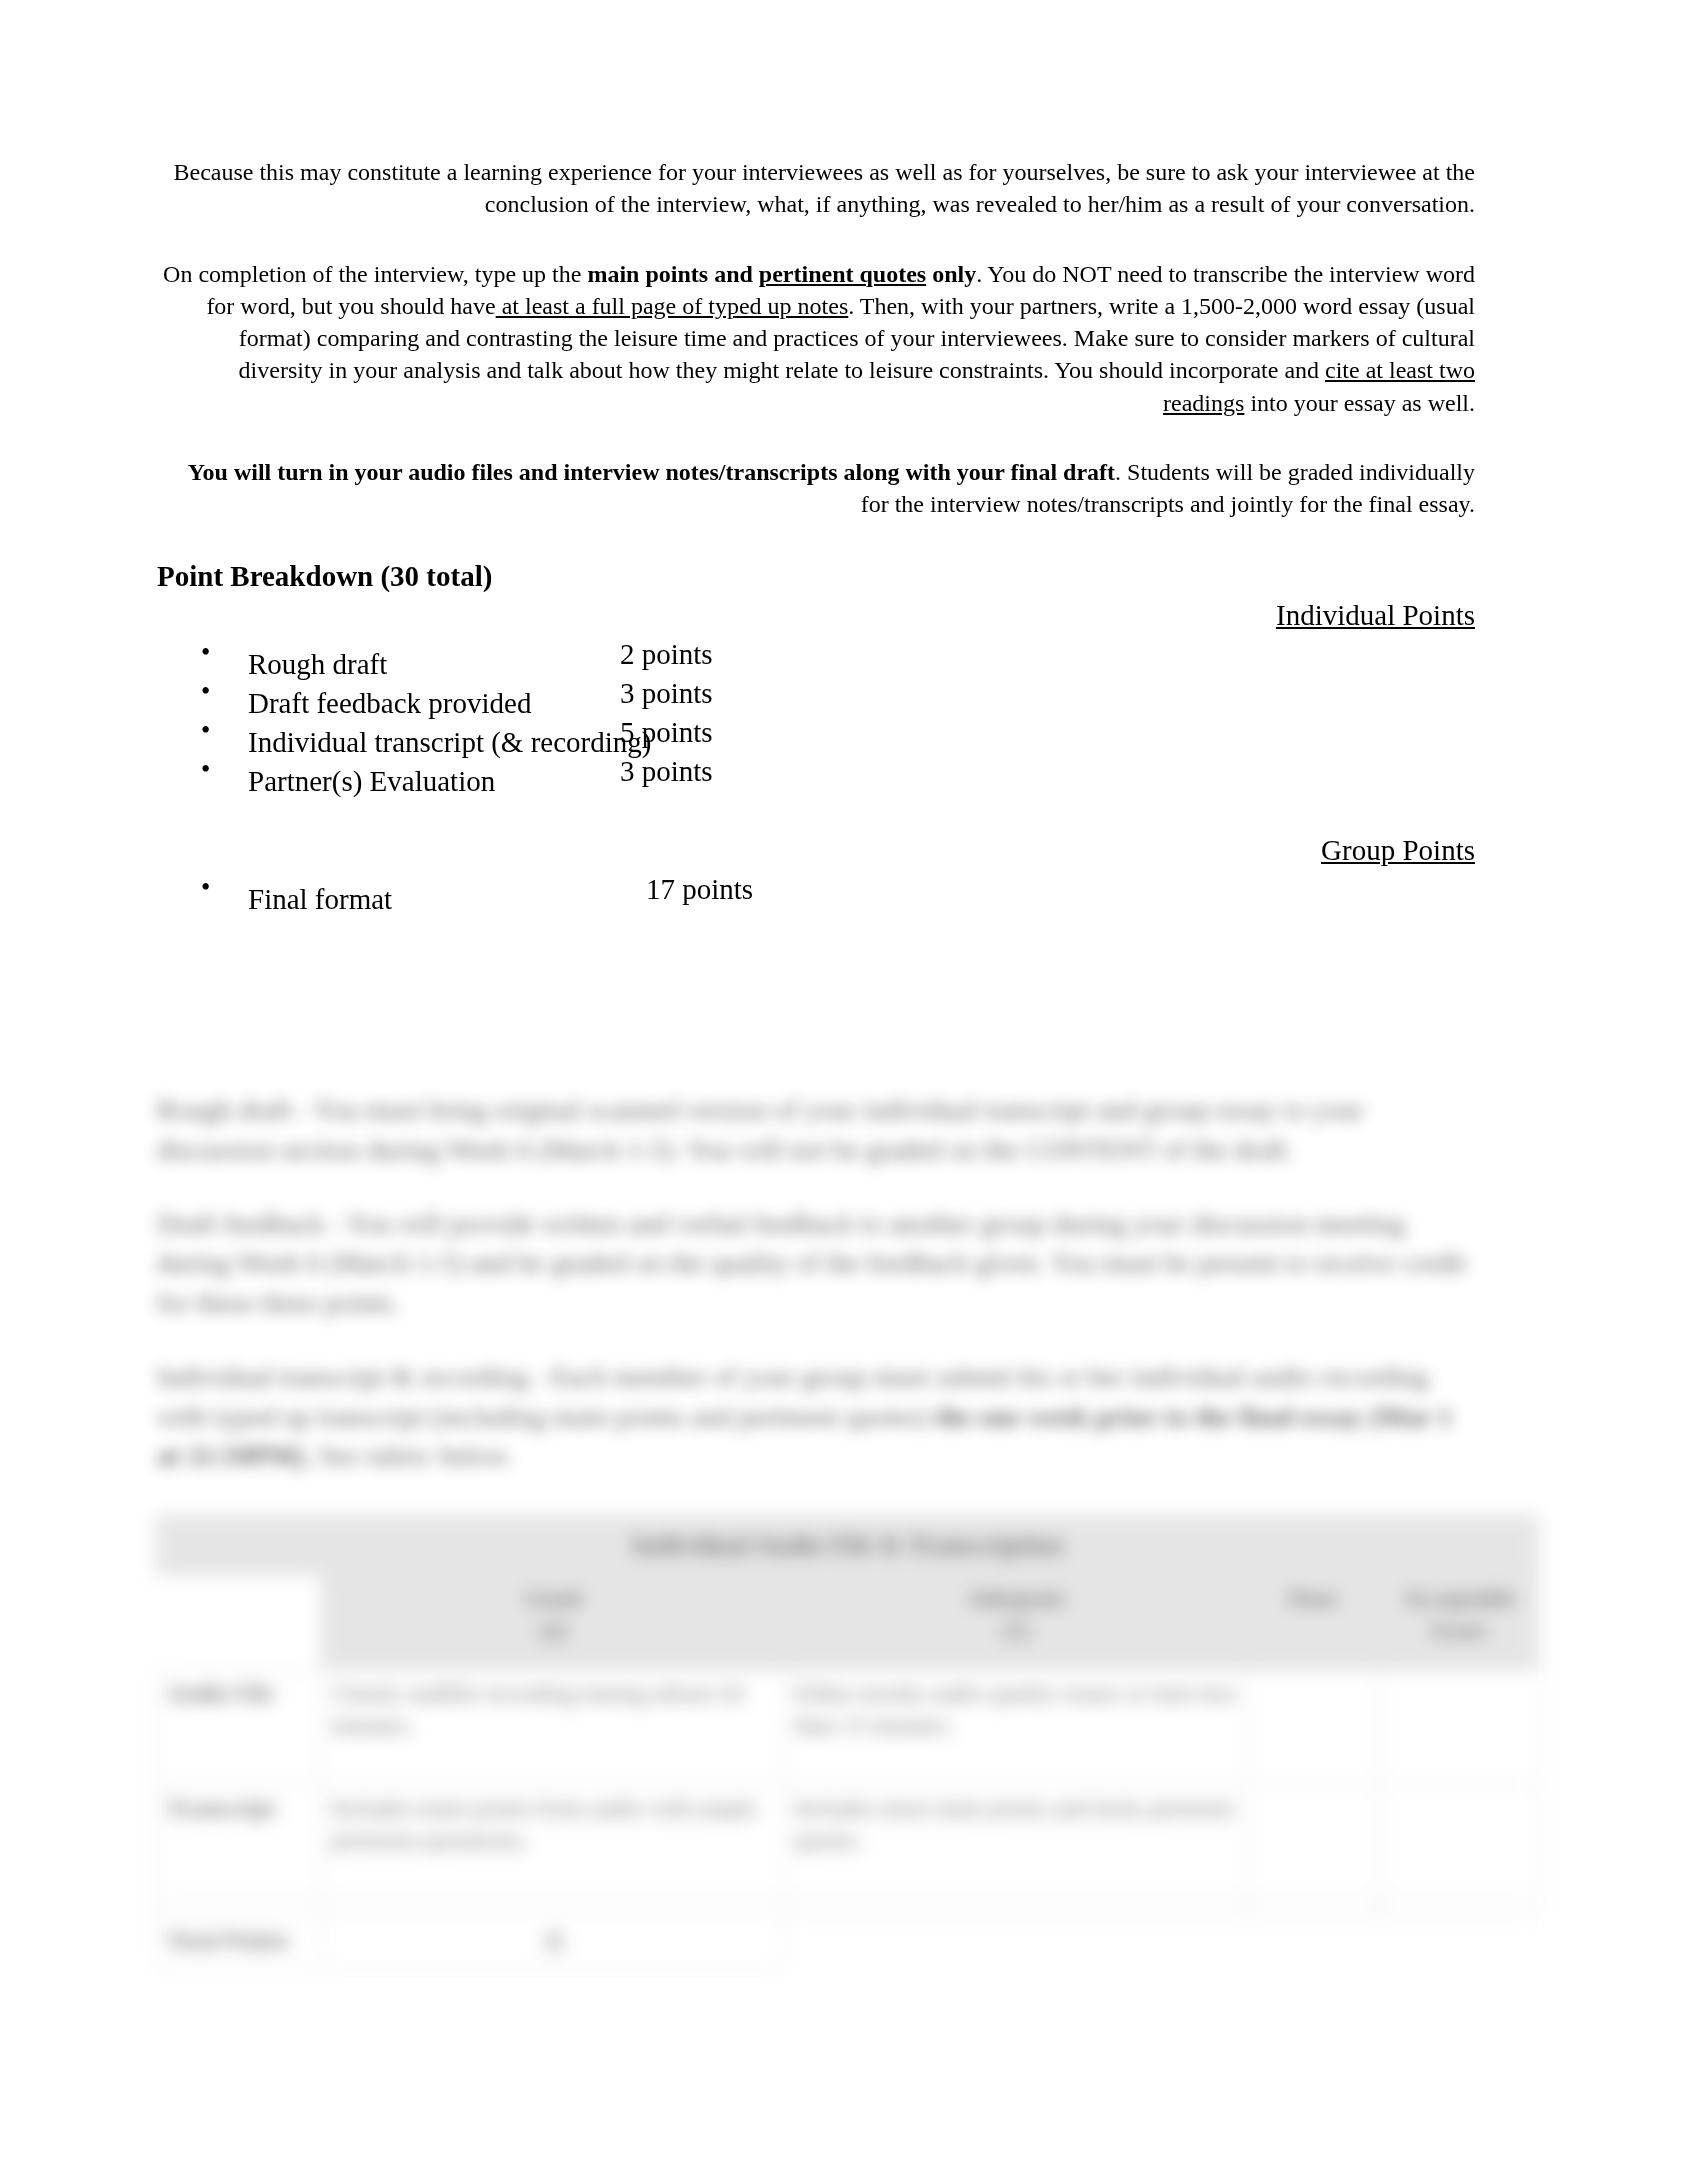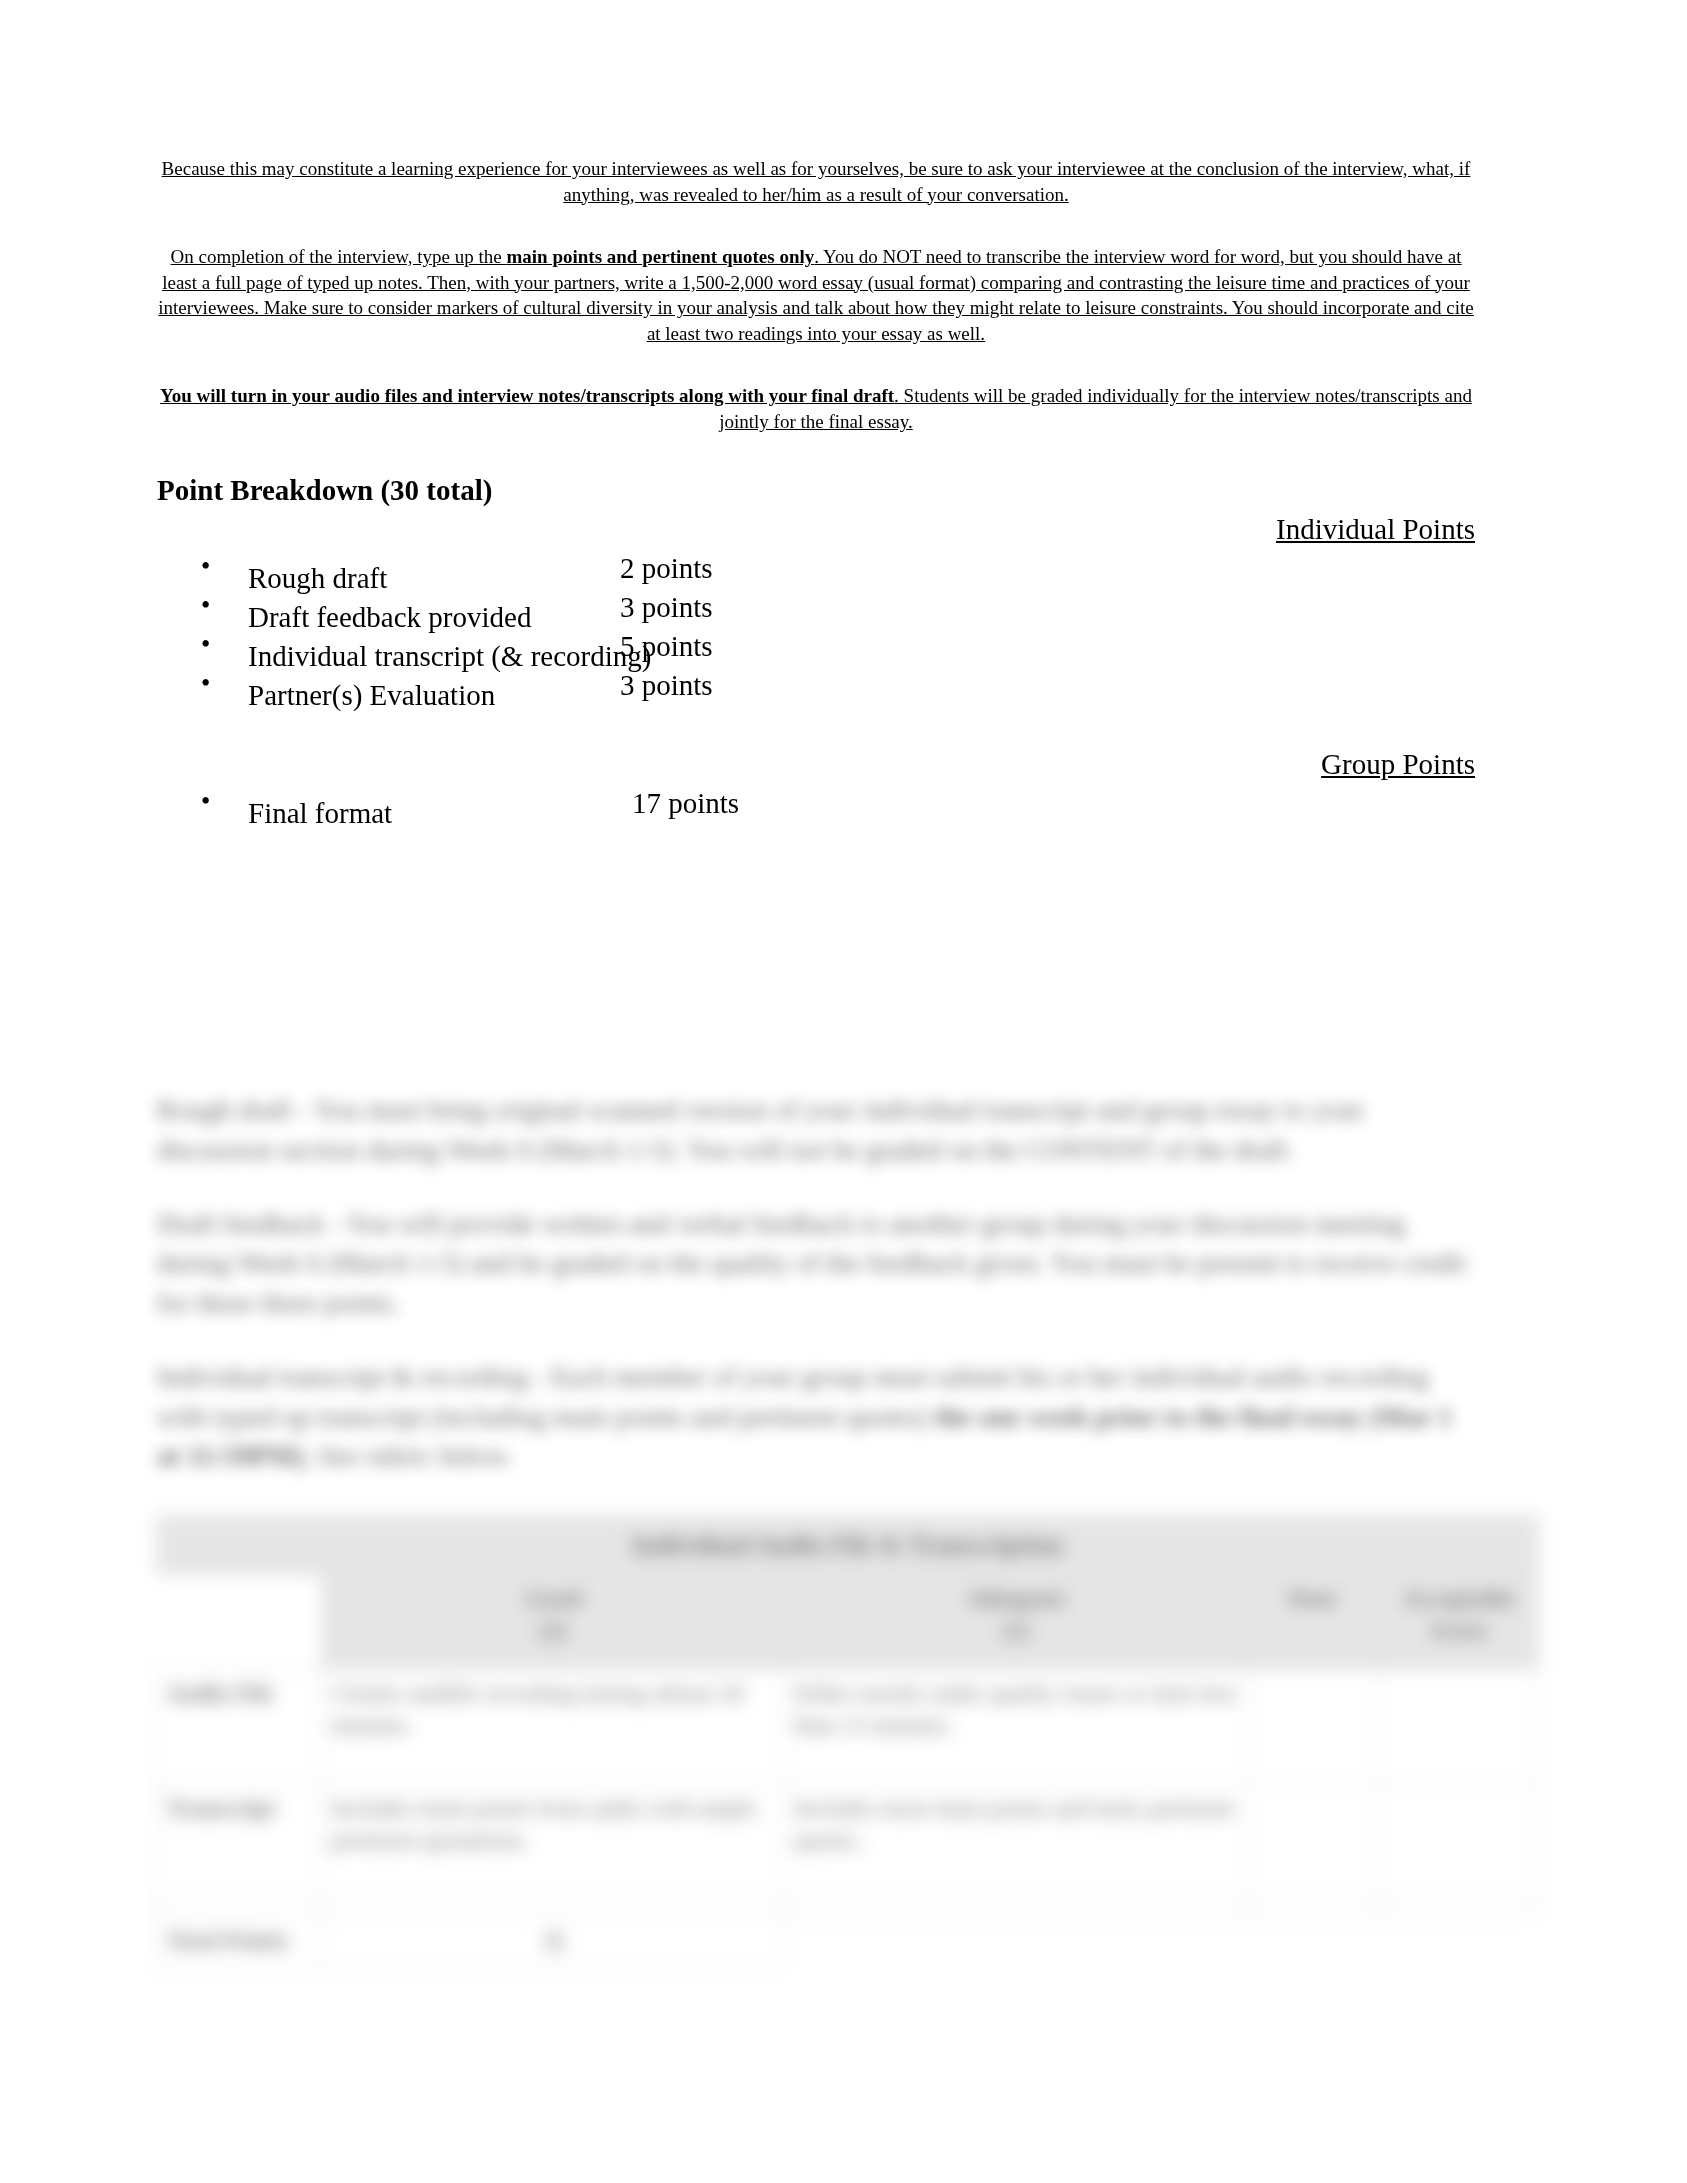--- a/index.html
+++ b/index.html
@@ -23,24 +23,23 @@
     background: #ffffff;
   }
   .content {
     position: absolute;
     left: 157px;
     top: 156px;
     width: 1318px;
   }
   p.para {
     margin: 0 0 0 0;
-    font-size: 19px;
-    line-height: 1.345;
-    text-align: center;
-    text-decoration: underline;
+    font-size: 24px;
+    line-height: 1.345;
+    text-align: right;
   }
   .gap-md { height: 37px; }
   .gap-lg { height: 40px; }
   .b { font-weight: bold; }
   .u { text-decoration: underline; }
   .bu { font-weight: bold; text-decoration: underline; }
 
   .heading {
     font-size: 29px;
     line-height: 1.345;
@@ -79,21 +78,21 @@
     margin-top: 10px;
   }
   ul.points li .pts {
     position: absolute;
     left: 427px;
     top: 0;
     white-space: nowrap;
     margin-left: 36px;
   }
   ul.points li.group .pts {
-    left: 439px;
+    left: 453px;
   }
 
   
   .blurred {
     position: absolute;
     left: 157px;
     top: 1090px;
     width: 1323px;
   }
   .blur-text {

